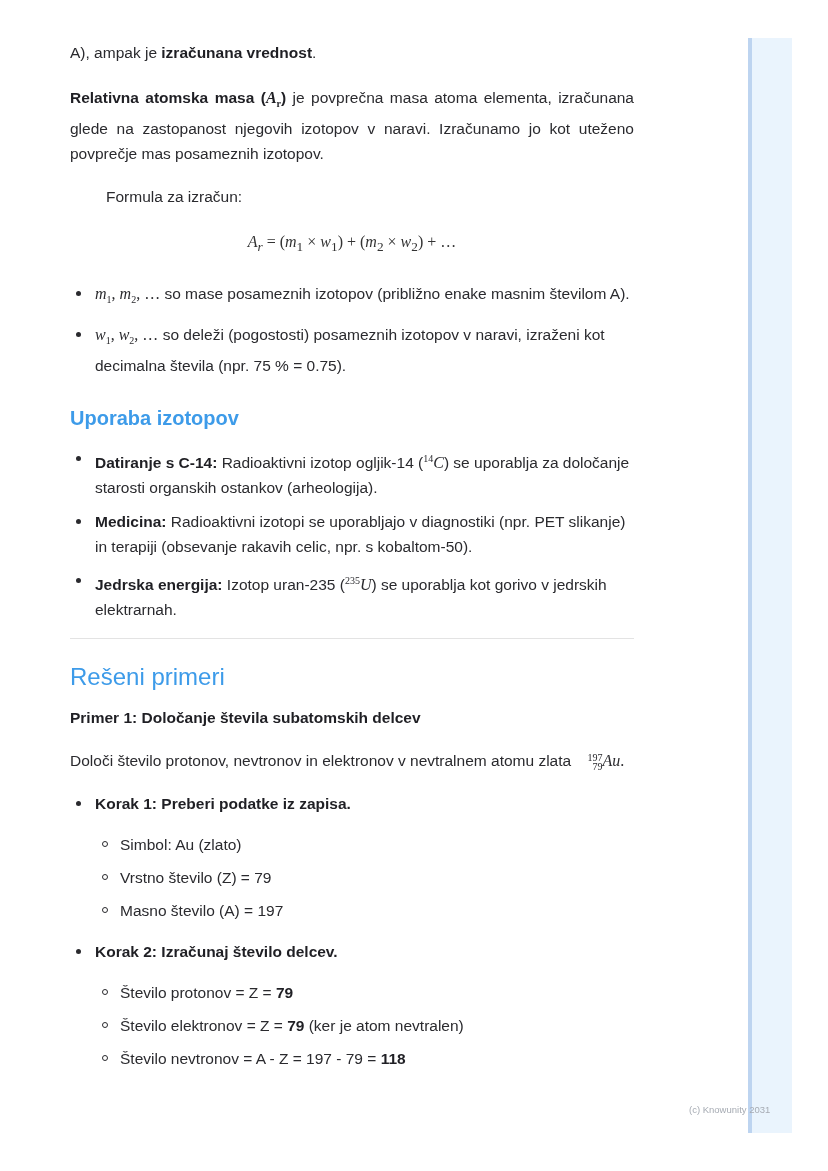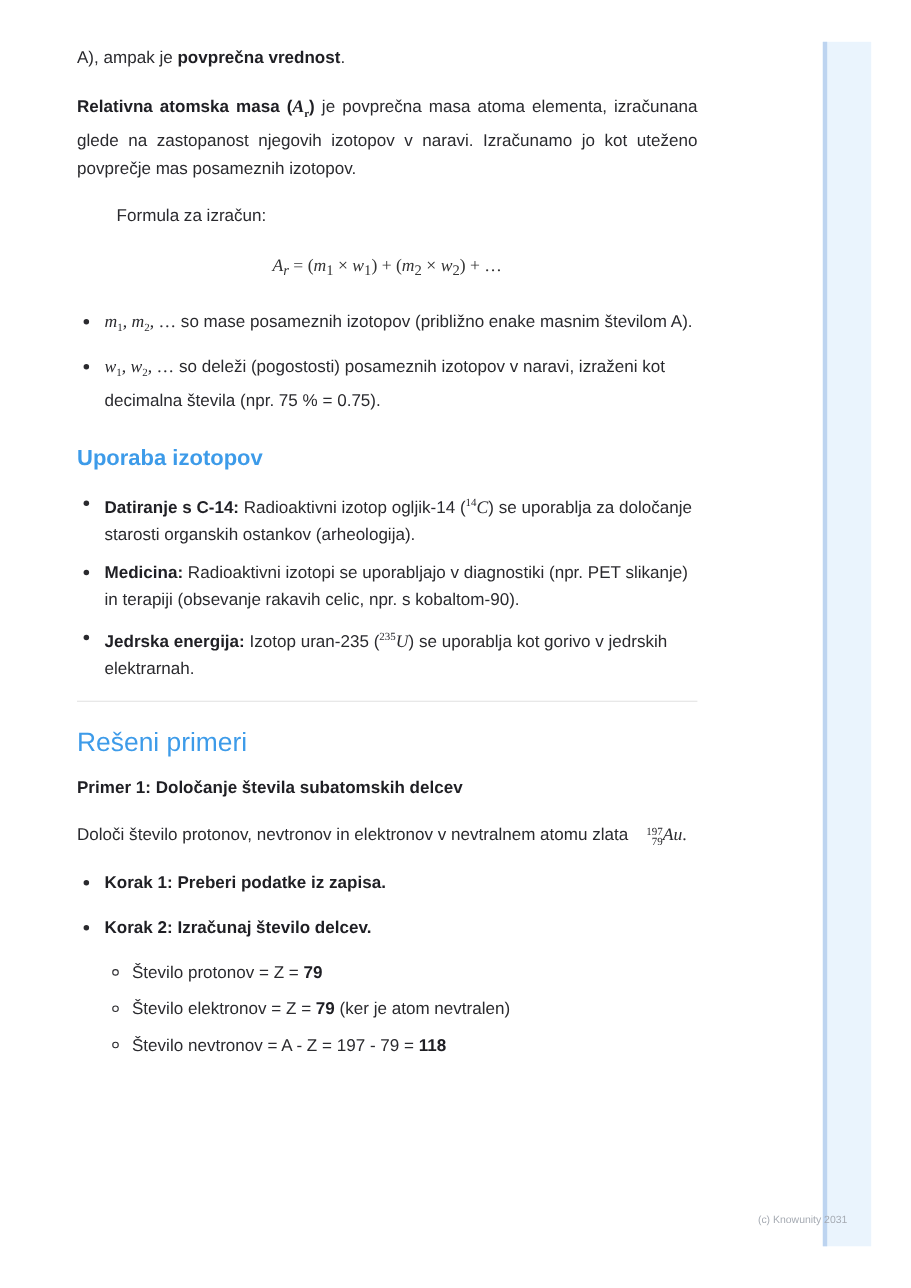--- a/index.html
+++ b/index.html
@@ -145,52 +145,57 @@
       color: #a6abb3;
     }
   </style>
 </head>
 <body>
 
 <div class="sidebar-strip"></div>
 
 <div class="content">
 
-  <p class="p-first"><span>A), ampak je </span><b>povprečna vrednost</b><span>.</span></p>
+  <p class="p-first"><span>A), ampak je </span><b>izračunana vrednost</b><span>.</span></p>
 
   <p class="p-rel justify"><b><span>Relativna atomska masa (</span><span class="math"><span>A</span><sub>r</sub></span><span>)</span></b><span> je povprečna masa atoma elementa, izračunana glede na zastopanost njegovih izotopov v naravi. Izračunamo jo kot uteženo povprečje mas posameznih izotopov.</span></p>
 
   <p class="p-formula-label">Formula za izračun:</p>
 
   <div class="formula"><i>A</i><sub><i>r</i></sub><span> = (</span><i>m</i><sub>1</sub><span> × </span><i>w</i><sub>1</sub><span>) + (</span><i>m</i><sub>2</sub><span> × </span><i>w</i><sub>2</sub><span>) + …</span></div>
 
   <ul class="bullets" style="margin-bottom:26px;">
     <li><span class="math"><span>m</span><sub>1</sub><span class="up">, </span><span>m</span><sub>2</sub><span class="up">, …</span></span><span> so mase posameznih izotopov (približno enake masnim številom A).</span></li>
     <li><span class="math"><span>w</span><sub>1</sub><span class="up">, </span><span>w</span><sub>2</sub><span class="up">, …</span></span><span> so deleži (pogostosti) posameznih izotopov v naravi, izraženi kot decimalna števila (npr. 75 % = 0.75).</span></li>
   </ul>
 
   <h2 class="sec">Uporaba izotopov</h2>
 
   <ul class="bullets">
     <li><b>Datiranje s C-14:</b><span> Radioaktivni izotop ogljik-14 (</span><span class="isotope"><sup style="font-size:10px;">14</sup><i>C</i></span><span>) se uporablja za določanje starosti organskih ostankov (arheologija).</span></li>
-    <li><b>Medicina:</b><span> Radioaktivni izotopi se uporabljajo v diagnostiki (npr. PET slikanje) in terapiji (obsevanje rakavih celic, npr. s kobaltom-90).</span></li>
+    <li><b>Medicina:</b><span> Radioaktivni izotopi se uporabljajo v diagnostiki (npr. PET slikanje) in terapiji (obsevanje rakavih celic, npr. s kobaltom-50).</span></li>
     <li><b>Jedrska energija:</b><span> Izotop uran-235 (</span><span class="isotope"><sup style="font-size:10px;">235</sup><i>U</i></span><span>) se uporablja kot gorivo v jedrskih elektrarnah.</span></li>
   </ul>
 
   <hr class="divider">
 
   <h1 class="sec">Rešeni primeri</h1>
 
   <h3 class="sub">Primer 1: Določanje števila subatomskih delcev</h3>
 
   <p class="justify" style="margin-bottom:18px;"><span>Določi število protonov, nevtronov in elektronov v nevtralnem atomu zlata </span><span class="isotope"><span class="stack"><span>197</span><br><span>79</span></span><i>Au</i><span>.</span></span></p>
 
   <ul class="bullets">
     <li style="margin-bottom:16px;">
       <b>Korak 1: Preberi podatke iz zapisa.</b>
+      <ul class="sub">
+        <li>Simbol: Au (zlato)</li>
+        <li>Vrstno število (Z) = 79</li>
+        <li>Masno število (A) = 197</li>
+      </ul>
     </li>
     <li>
       <b>Korak 2: Izračunaj število delcev.</b>
       <ul class="sub">
         <li><span>Število protonov = Z = </span><b>79</b><span></span></li>
         <li><span>Število elektronov = Z = </span><b>79</b><span> (ker je atom nevtralen)</span></li>
         <li><span>Število nevtronov = A - Z = 197 - 79 = </span><b>118</b><span></span></li>
       </ul>
     </li>
   </ul>

